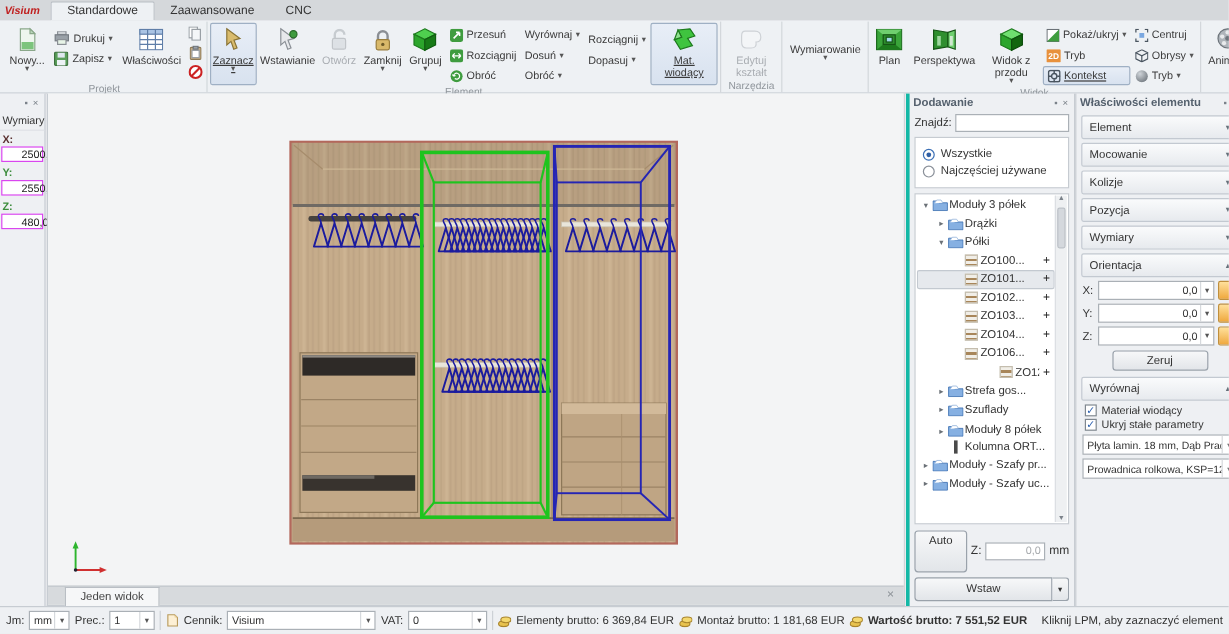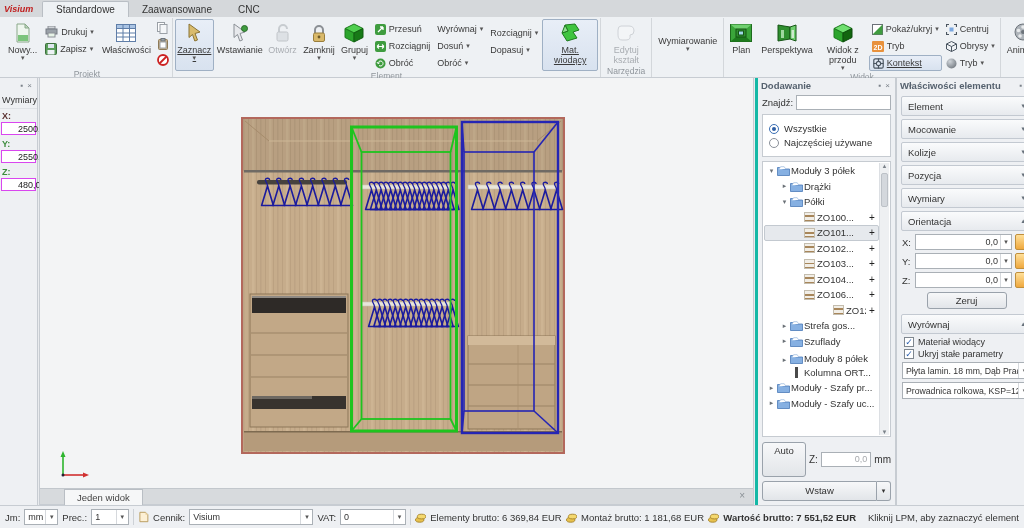--- a/index.html
+++ b/index.html
@@ -41,21 +41,21 @@
   .dimlbl { font-size:9px; font-weight:bold; padding:2px 2px 0; }
   .dimfield { background:#fff; border:1px solid #d946ef; margin:1px 1px 2px; height:13px; font-size:9px; text-align:left; padding:1px 2px 0 16px; color:#222; }
   .wymt { font-size:9px; padding:2px 2px 3px; color:#333; border-bottom:1px solid #dfe2e6; }
 
   
   .canvas { position:absolute; top:78px; left:39px; width:715px; bottom:23px; background:#f3f4f5; border:1px solid #c7ccd2; border-top:none; }
   .viewport { position:absolute; top:0; left:0; right:0; bottom:16px; background:#f3f4f5; overflow:hidden; }
   .wardrobe { position:absolute; left:201px; top:39px; }
   .axes { position:absolute; left:18px; bottom:8px; }
   .viewtabs { position:absolute; left:0; right:0; bottom:0; height:16px; background:#d7dadd; border-top:1px solid #c2c7cc; display:flex; align-items:stretch; }
-  .viewtab { background:#f6f7f8; border:1px solid #b9bec4; border-bottom:none; font-size:9.5px; padding:2px 12px 16px; margin-left:24px; color:#444; }
+  .viewtab { background:#f6f7f8; border:1px solid #b9bec4; border-bottom:none; font-size:9.5px; padding:2px 12px 16px; margin-left:14px; color:#444; }
   .viewtabs .closer { margin-left:auto; color:#8a9096; font-size:10px; padding:1px 8px 0; }
 
   
   .addpanel { position:absolute; top:78px; left:755px; width:141px; bottom:23px; background:#eef0f3; border-left:3px solid #14b8a6; border-right:1px solid #c7ccd2; display:flex; flex-direction:column; }
   .srchrow { display:flex; align-items:center; gap:3px; padding:2px 4px; }
   .srchrow .lab { font-size:9.5px; }
   .srchinput { flex:1; height:15px; background:#fff; border:1px solid #aab0b6; }
   .radiobox { background:#fff; border:1px solid #c6cbd1; margin:2px 4px; padding:5px 6px; }
   .radiorow { display:flex; align-items:center; gap:5px; margin:3px 0; font-size:9.5px; }
   .radio { width:10px; height:10px; border:1px solid #8a9099; border-radius:50%; background:#fff; position:relative; flex:none; }

